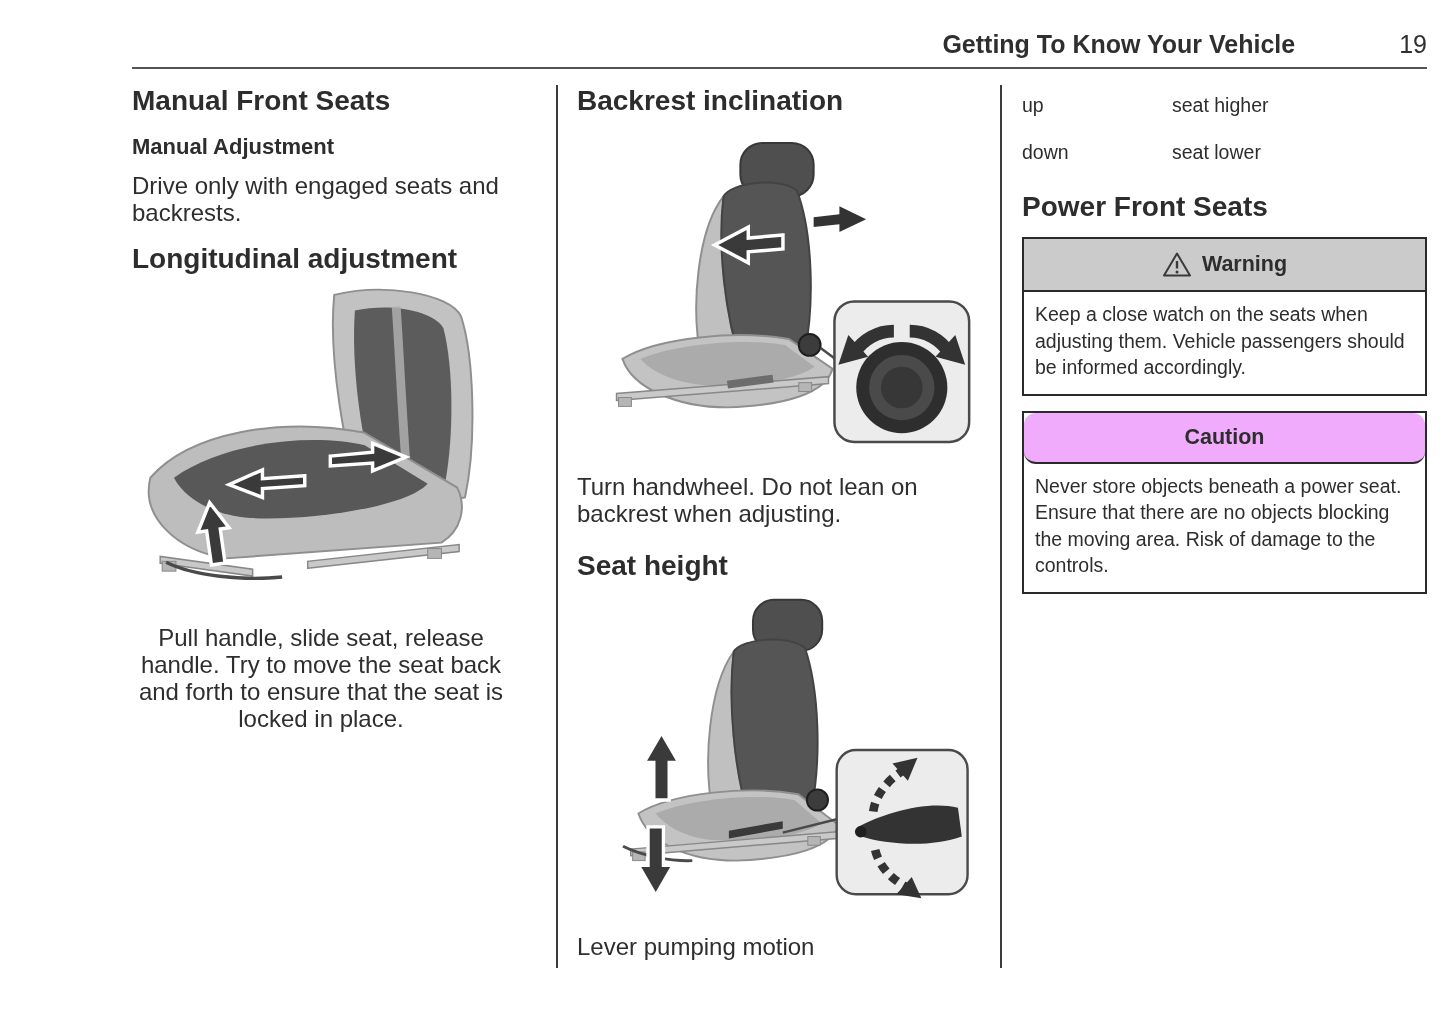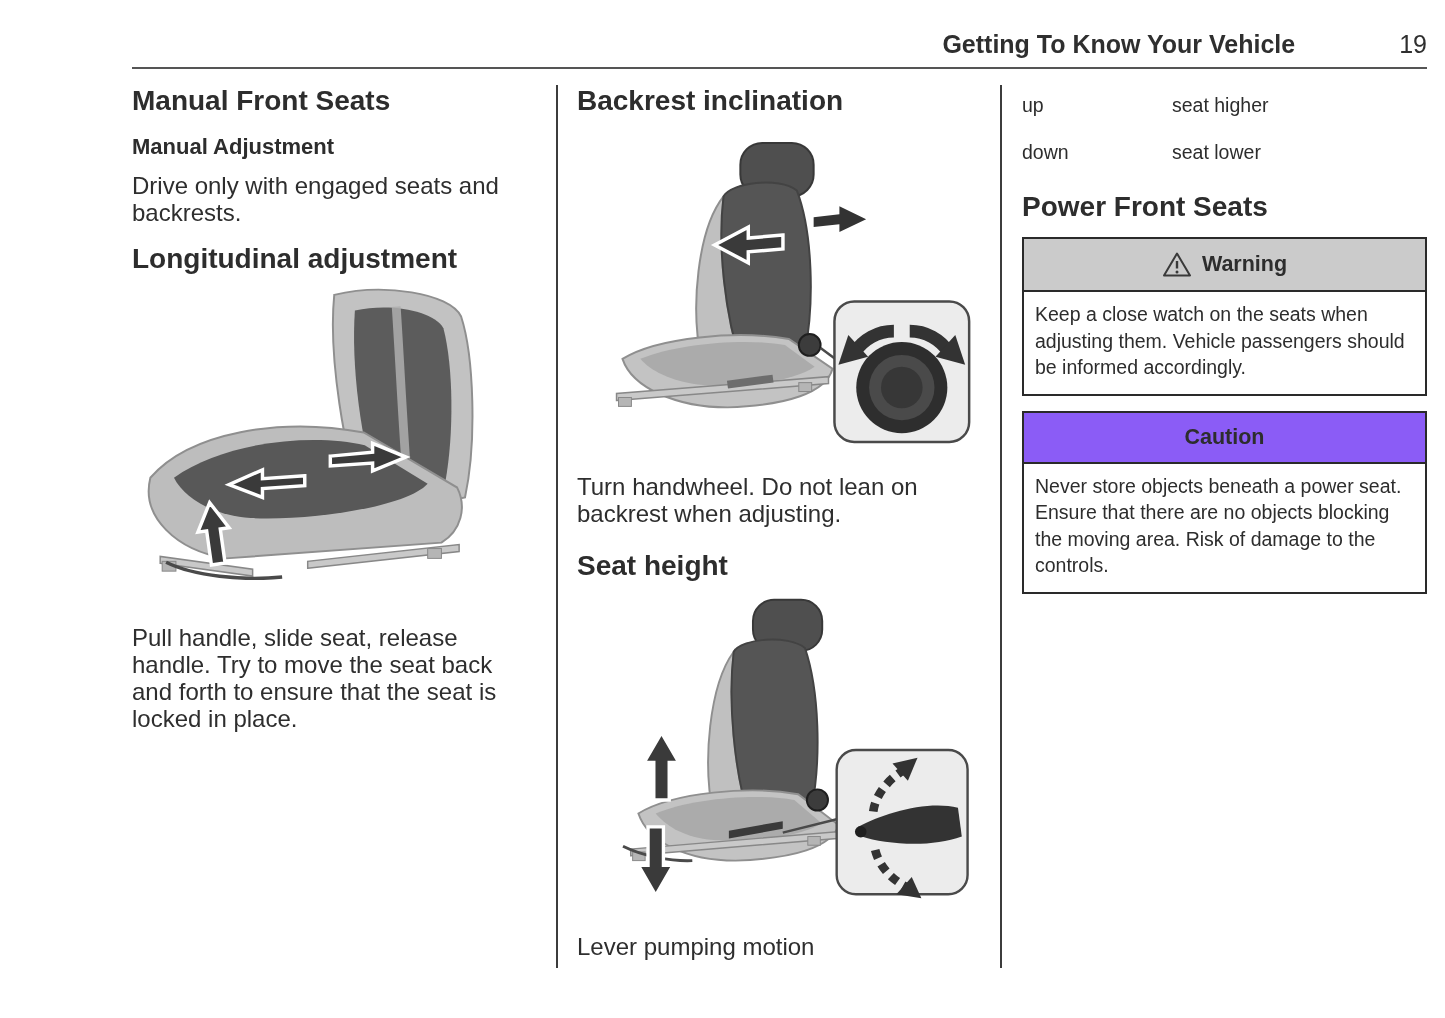--- a/index.html
+++ b/index.html
@@ -24,41 +24,41 @@
   .col3 { left:993px; width:405px; }
 
   h1.doc { font-size:28px; font-weight:bold; color:#2d2d2d; line-height:1.15; }
   h2.doc { font-size:22px; font-weight:bold; margin-top:17px; }
   h3.doc { font-size:28px; font-weight:bold; }
   p.doc  { font-size:24px; line-height:27px; color:#2e2e2e; }
 
   .col1 p.intro { margin-top:12px; }
   .col1 h3 { margin-top:17px; }
   .col1 .illus { margin-top:10px; }
-  .col1 p.caption { margin-top:40px; }
+  .col1 p.caption { margin-top:40px;text-align:center; }
 
   .col2 .illus1 { margin-top:18px; }
   .col2 p.cap1 { margin-top:22px; }
   .col2 h3.h2nd { margin-top:23px; }
   .col2 .illus2 { margin-top:12px; }
   .col2 p.cap2 { margin-top:27px; }
 
   
   .deftable { display:grid; grid-template-columns:150px 1fr; row-gap:20px; margin-top:7px; }
   .deftable .cell { font-size:19.5px; line-height:27px; }
 
   .col3 h1.doc { margin-top:25px; }
 
   .notebox { border:2px solid #2a2a2a; margin-top:14px; }
   .notebox + .notebox { margin-top:15px; }
   .notebox .nb-head { display:flex; align-items:center; justify-content:center; gap:10px;
                       font-size:21.5px; font-weight:bold; padding:12px 8px;
                       border-bottom:2px solid #2a2a2a; }
   .notebox.warning .nb-head { background:#cbcbcb; }
-  .notebox.caution .nb-head { background:#8b5cf6; }
+  .notebox.caution .nb-head { background:#f0abfc;border-radius:12px; }
   .notebox .nb-body { padding:9px 11px 13px 11px; font-size:19.5px; line-height:26.5px; }
   .warn-icon { display:inline-flex; }
 </style>
 </head>
 <body>
 
 <div class="page">
 
   <div class="hdr">
     <span class="hdr-title">Getting To Know Your Vehicle</span>

